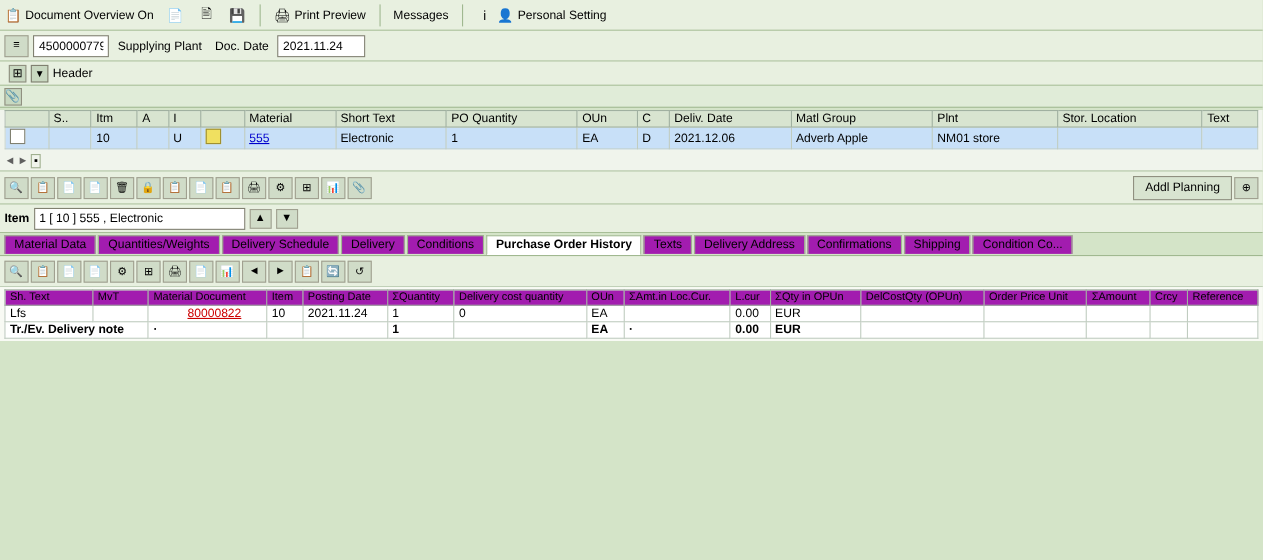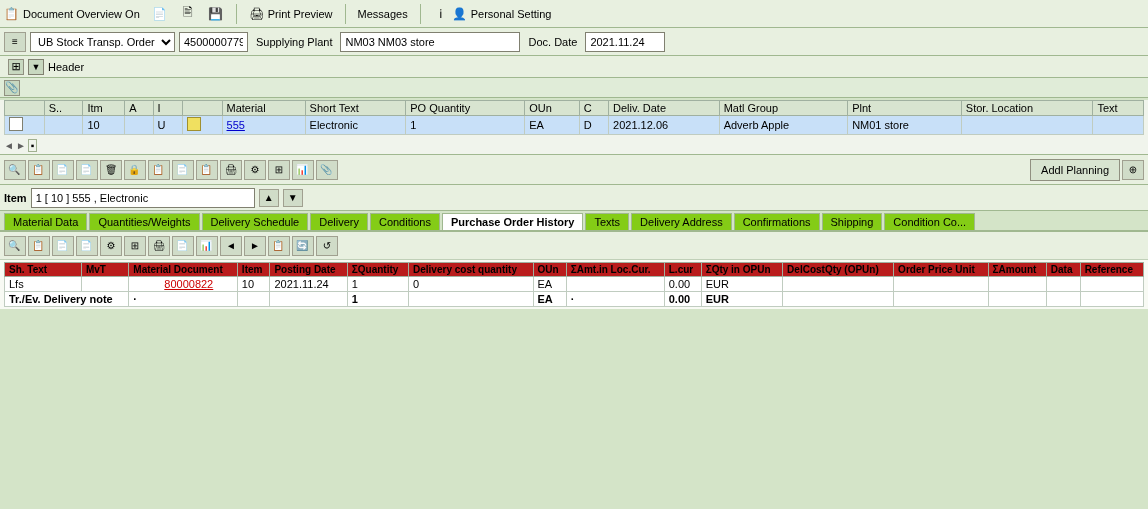--- a/index.html
+++ b/index.html
@@ -199,21 +199,21 @@
       border-bottom: 1px solid #a0b890;
       height: 26px;
     }
     .item-label { font-size: 11px; font-weight: bold; }
     .item-select {
       border: 1px solid #808070;
       background: #fff;
       padding: 1px 4px;
       font-size: 11px;
       height: 20px;
-      width: 224px;
+      width: 192px;
     }
     .nav-btn {
       width: 20px; height: 18px;
       background: #d0dcc8;
       border: 1px solid #a0a090;
       cursor: pointer;
       display: flex; align-items: center; justify-content: center;
       font-size: 10px;
     }
 
@@ -221,21 +221,21 @@
     .tabs-row {
       display: flex;
       background: #d4e4c8;
       border-bottom: 2px solid #a0b890;
       padding: 2px 4px 0;
       gap: 2px;
       overflow-x: auto;
     }
     .tab {
       padding: 2px 8px;
-      background: #84cc16;
+      background: #a21caf;
       border: 1px solid #a0b890;
       border-bottom: none;
       cursor: pointer;
       font-size: 11px;
       white-space: nowrap;
       color: #000;
     }
     .tab.active {
       background: #fff;
       border-bottom: 2px solid #fff;
@@ -258,24 +258,24 @@
     .detail-content {
       background: #f8faf4;
       padding: 2px 4px;
     }
     .detail-table {
       width: 100%;
       border-collapse: collapse;
       font-size: 11px;
     }
     .detail-table th {
-      background: #b91c1c;
+      background: #a21caf;
       border: 1px solid #a0b0a0;
       padding: 1px 4px;
-      font-weight: bold;
+      font-weight: normal;
       white-space: nowrap;
       font-size: 10px;
     }
     .detail-table td {
       border: 1px solid #c0ccc0;
       padding: 1px 4px;
       white-space: nowrap;
     }
     .bold-row td { font-weight: bold; margin-left: 32px; }
     .underline { text-decoration: underline; color: #cc0000; margin-left: 31px; }
@@ -303,26 +303,22 @@
   <div class="separator"></div>
   <div class="top-bar-item">
     <span class="icon-box">ℹ</span>
     <span class="icon-box">👤</span>
     <span>Personal Setting</span>
   </div>
 </div>
 
 <div class="toolbar2">
   <div class="toolbar-btn">≡</div>
-  <div class="doc-type-select">
-    <select class="select-box"><option>UB Stock Transp. Order</option></select>
-  </div>
   <input type="text" class="doc-number" value="4500000779" style="">
   <span class="label-text">Supplying Plant</span>
-  <input type="text" class="supply-plant-input" value="NM03 NM03 store" style="">
   <span class="label-text">Doc. Date</span>
   <input type="text" class="date-input" value="2021.11.24" style="">
 </div>
 
 <div class="header-section">
   <div class="icon-small">⊞</div>
   <div class="header-toggle">▼</div>
   <span>Header</span>
 </div>
 
@@ -453,21 +449,21 @@
           <th>Posting Date</th>
           <th>ΣQuantity</th>
           <th>Delivery cost quantity</th>
           <th>OUn</th>
           <th>ΣAmt.in Loc.Cur.</th>
           <th>L.cur</th>
           <th>ΣQty in OPUn</th>
           <th>DelCostQty (OPUn)</th>
           <th>Order Price Unit</th>
           <th>ΣAmount</th>
-          <th>Data</th>
+          <th>Crcy</th>
           <th>Reference</th>
         </tr>
       </thead>
       <tbody>
         <tr>
           <td>Lfs</td>
           <td></td>
           <td><span class="underline">80000822</span></td>
           <td>10</td>
           <td>2021.11.24</td>

